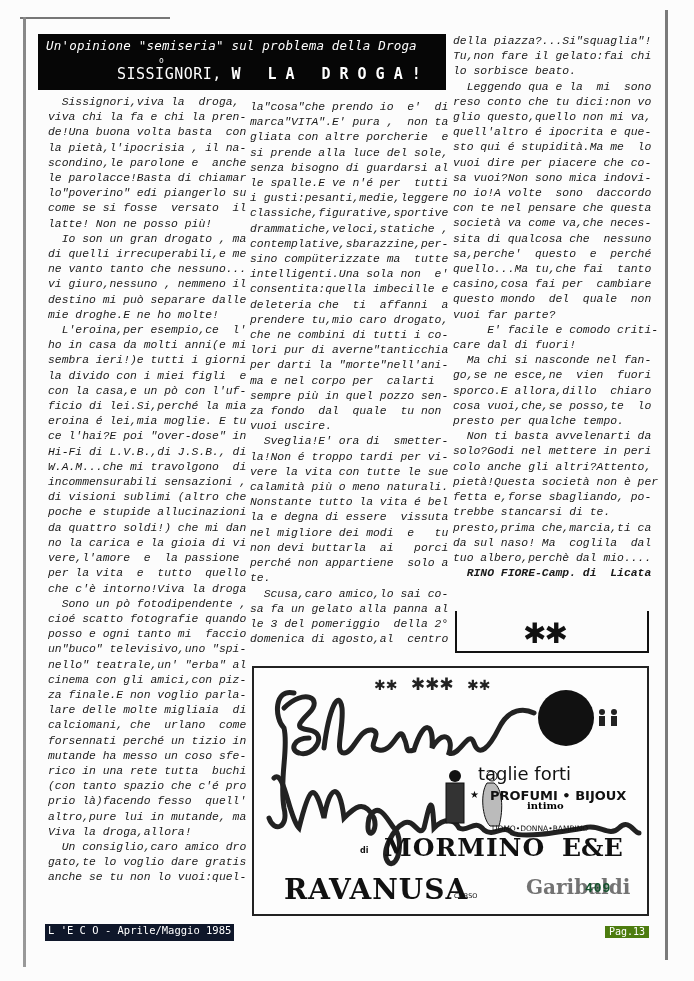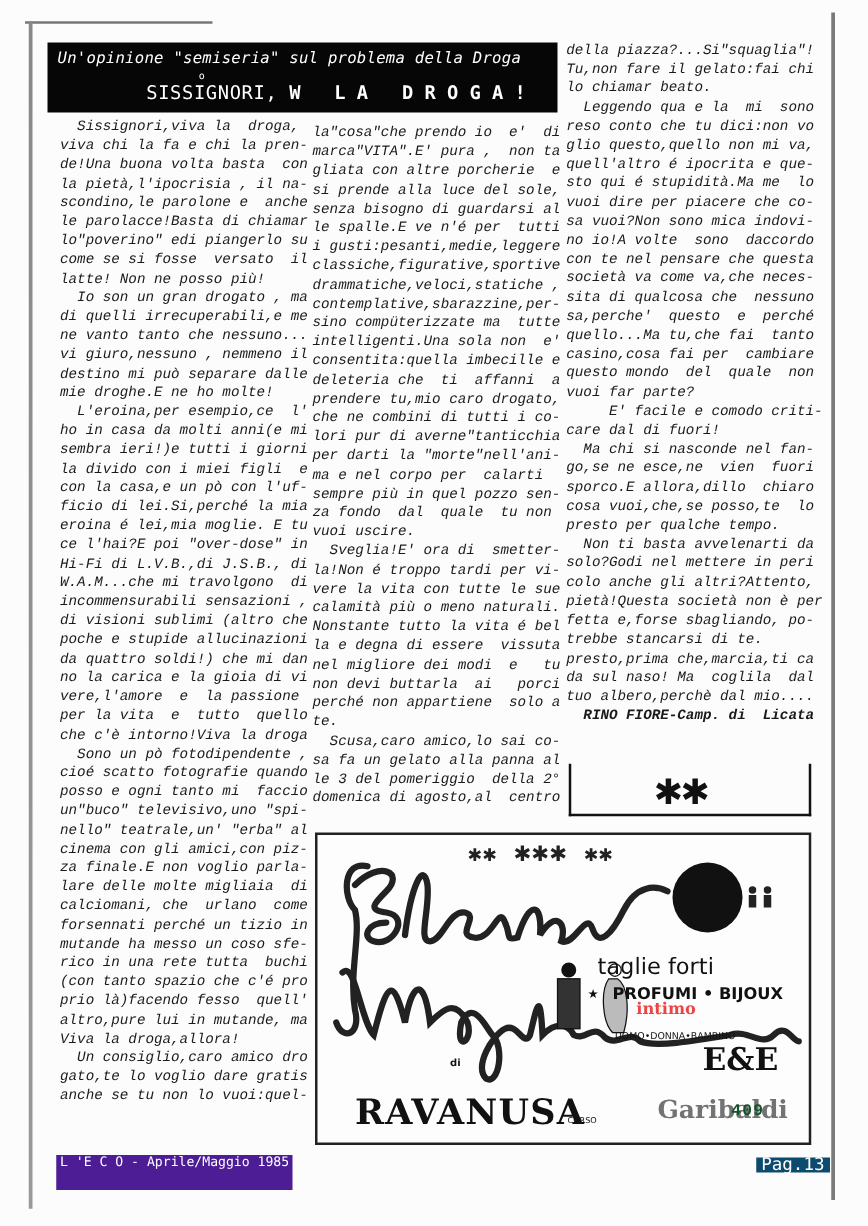--- a/index.html
+++ b/index.html
@@ -24,32 +24,32 @@
 
   .stars-box { position: absolute; left: 455px; top: 611px; width: 190px; height: 40px; border-left: 2px solid #111; border-right: 2px solid #111; border-bottom: 2px solid #111; }
   .stars-box span { position: absolute; left: 66px; top: 6px; font-size: 28px; color: #111; font-family: "DejaVu Sans", sans-serif; letter-spacing: -2px; }
 
   .ad { position: absolute; left: 252px; top: 666px; width: 393px; height: 246px; border: 2px solid #222; background: #fdfdfd; overflow: hidden; }
   .ad-stars { position: absolute; left: 120px; top: 6px; font-family: "DejaVu Sans", sans-serif; font-size: 14px; color: #222; white-space: nowrap; }
   .ad-stars .big { font-size: 17px; }
   .ad svg { position: absolute; left: 0; top: 0; }
   .ad-taglie { position: absolute; left: 224px; top: 95px; font-family: "DejaVu Sans", sans-serif; font-size: 18px; color: #111; }
   .ad-profumi { position: absolute; left: 236px; top: 120px; font-family: "DejaVu Sans", sans-serif; font-size: 13px; font-weight: bold; color: #111; }
-  .ad-intimo { position: absolute; left: 255px; top: 132px; font-family: "DejaVu Serif", serif; font-size: 13px; font-weight: bold; color: #ef4444; }
+  .ad-intimo { position: absolute; left: 273px; top: 132px; font-family: "DejaVu Serif", serif; font-size: 10px; font-weight: bold; color: #000000; }
   .ad-umd { position: absolute; left: 238px; top: 156px; font-family: "DejaVu Sans", sans-serif; font-size: 7.5px; color: #111; }
   .ad-di { position: absolute; left: 106px; top: 178px; font-family: "DejaVu Sans", sans-serif; font-size: 8px; font-weight: bold; color: #111; }
   .ad-mormino { position: absolute; left: 130px; top: 165px; font-family: "DejaVu Serif", serif; font-size: 25px; font-weight: bold; color: #111; letter-spacing: 1px; }
   .ad-ee { position: absolute; left: 308px; top: 165px; font-family: "DejaVu Serif", serif; font-size: 25px; font-weight: bold; color: #111; }
   .ad-ravanusa { position: absolute; left: 30px; top: 205px; font-family: "DejaVu Serif", serif; font-size: 28px; font-weight: bold; color: #111; letter-spacing: 1px; }
   .ad-corso { position: absolute; left: 200px; top: 224px; font-family: "DejaVu Sans", sans-serif; font-size: 6.5px; color: #111; }
   .ad-garibaldi { position: absolute; left: 224px; top: 207px; font-family: "DejaVu Serif", serif; font-size: 20px; font-weight: bold; color: #737373; margin-left: 48px; }
   .ad-num { position: absolute; left: 331px; top: 213px; font-family: Liberation Mono, monospace; font-size: 13px; font-weight: bold; color: #14532d; letter-spacing: 1px; }
 
-  .footer-left { position: absolute; left: 45px; top: 924px; height: 28px; padding: 0 3px; background: #4c1d95; color: #fff; font-family: "DejaVu Sans Mono", monospace; font-size: 10.5px; line-height: 12px; white-space: nowrap; }
-  .footer-right { position: absolute; left: 605px; top: 926px; height: 12px; padding: 0 4px; background: #0c4a6e; color: #fff; font-family: "DejaVu Sans Mono", monospace; font-size: 14px; line-height: 12px; }
+  .footer-left { position: absolute; left: 45px; top: 924px; height: 17px; padding: 0 3px; background: #0f172a; color: #fff; font-family: "DejaVu Sans Mono", monospace; font-size: 10.5px; line-height: 12px; white-space: nowrap; }
+  .footer-right { position: absolute; left: 605px; top: 926px; height: 12px; padding: 0 4px; background: #4d7c0f; color: #fff; font-family: "DejaVu Sans Mono", monospace; font-size: 10px; line-height: 12px; }
 </style>
 </head>
 <body>
 
 <div class="page">
   <div class="border-top"></div>
   <div class="border-left"></div>
   <div class="border-right"></div>
 
   <div class="header-box">
@@ -149,21 +149,21 @@
       <p>perché non appartiene  solo a</p>
       <p>te.</p>
       <p>  Scusa,caro amico,lo sai co-</p>
       <p>sa fa un gelato alla panna al</p>
       <p>le 3 del pomeriggio  della 2°</p>
       <p>domenica di agosto,al  centro</p>
     </div>
   <div class="col col3" id="col3">
   <p>della piazza?...Si"squaglia"!</p>
       <p>Tu,non fare il gelato:fai chi</p>
-      <p>lo chiamar beato.</p>
+      <p>lo sorbisce beato.</p>
       <p>  Leggendo qua e la  mi  sono</p>
       <p>reso conto che tu dici:non vo</p>
       <p>glio questo,quello non mi va,</p>
       <p>quell'altro é ipocrita e que-</p>
       <p>sto qui é stupidità.Ma me  lo</p>
       <p>vuoi dire per piacere che co-</p>
       <p>sa vuoi?Non sono mica indovi-</p>
       <p>no io!A volte  sono  daccordo</p>
       <p>con te nel pensare che questa</p>
       <p>società va come va,che neces-</p>
@@ -222,20 +222,21 @@
         <path d="M233,115 C226,125 228,150 236,158 L245,158 C250,140 248,120 240,115 Z" fill="#bbb" stroke="#111"></path>
         <circle cx="238" cy="108" r="5" fill="#fff" stroke="#111"></circle>
         <text x="216" y="130" font-size="10" fill="#111" font-family="DejaVu Sans, sans-serif">★</text>
       </g>
     </svg>
     <div class="ad-taglie">taglie forti</div>
     <div class="ad-profumi">PROFUMI • BIJOUX</div>
     <div class="ad-intimo">intimo</div>
     <div class="ad-umd">UOMO•DONNA•BAMBINO</div>
     <div class="ad-di">di</div>
+    <div class="ad-mormino">MORMINO</div>
     <div class="ad-ee">E&amp;E</div>
     <div class="ad-ravanusa">RAVANUSA</div>
     <div class="ad-corso">CORSO</div>
     <div class="ad-garibaldi">Garibaldi</div>
     <div class="ad-num">409</div>
   </div>
 
   <div class="footer-left">L 'E C O - Aprile/Maggio 1985</div>
   <div class="footer-right">Pag.13</div>
 </div>

